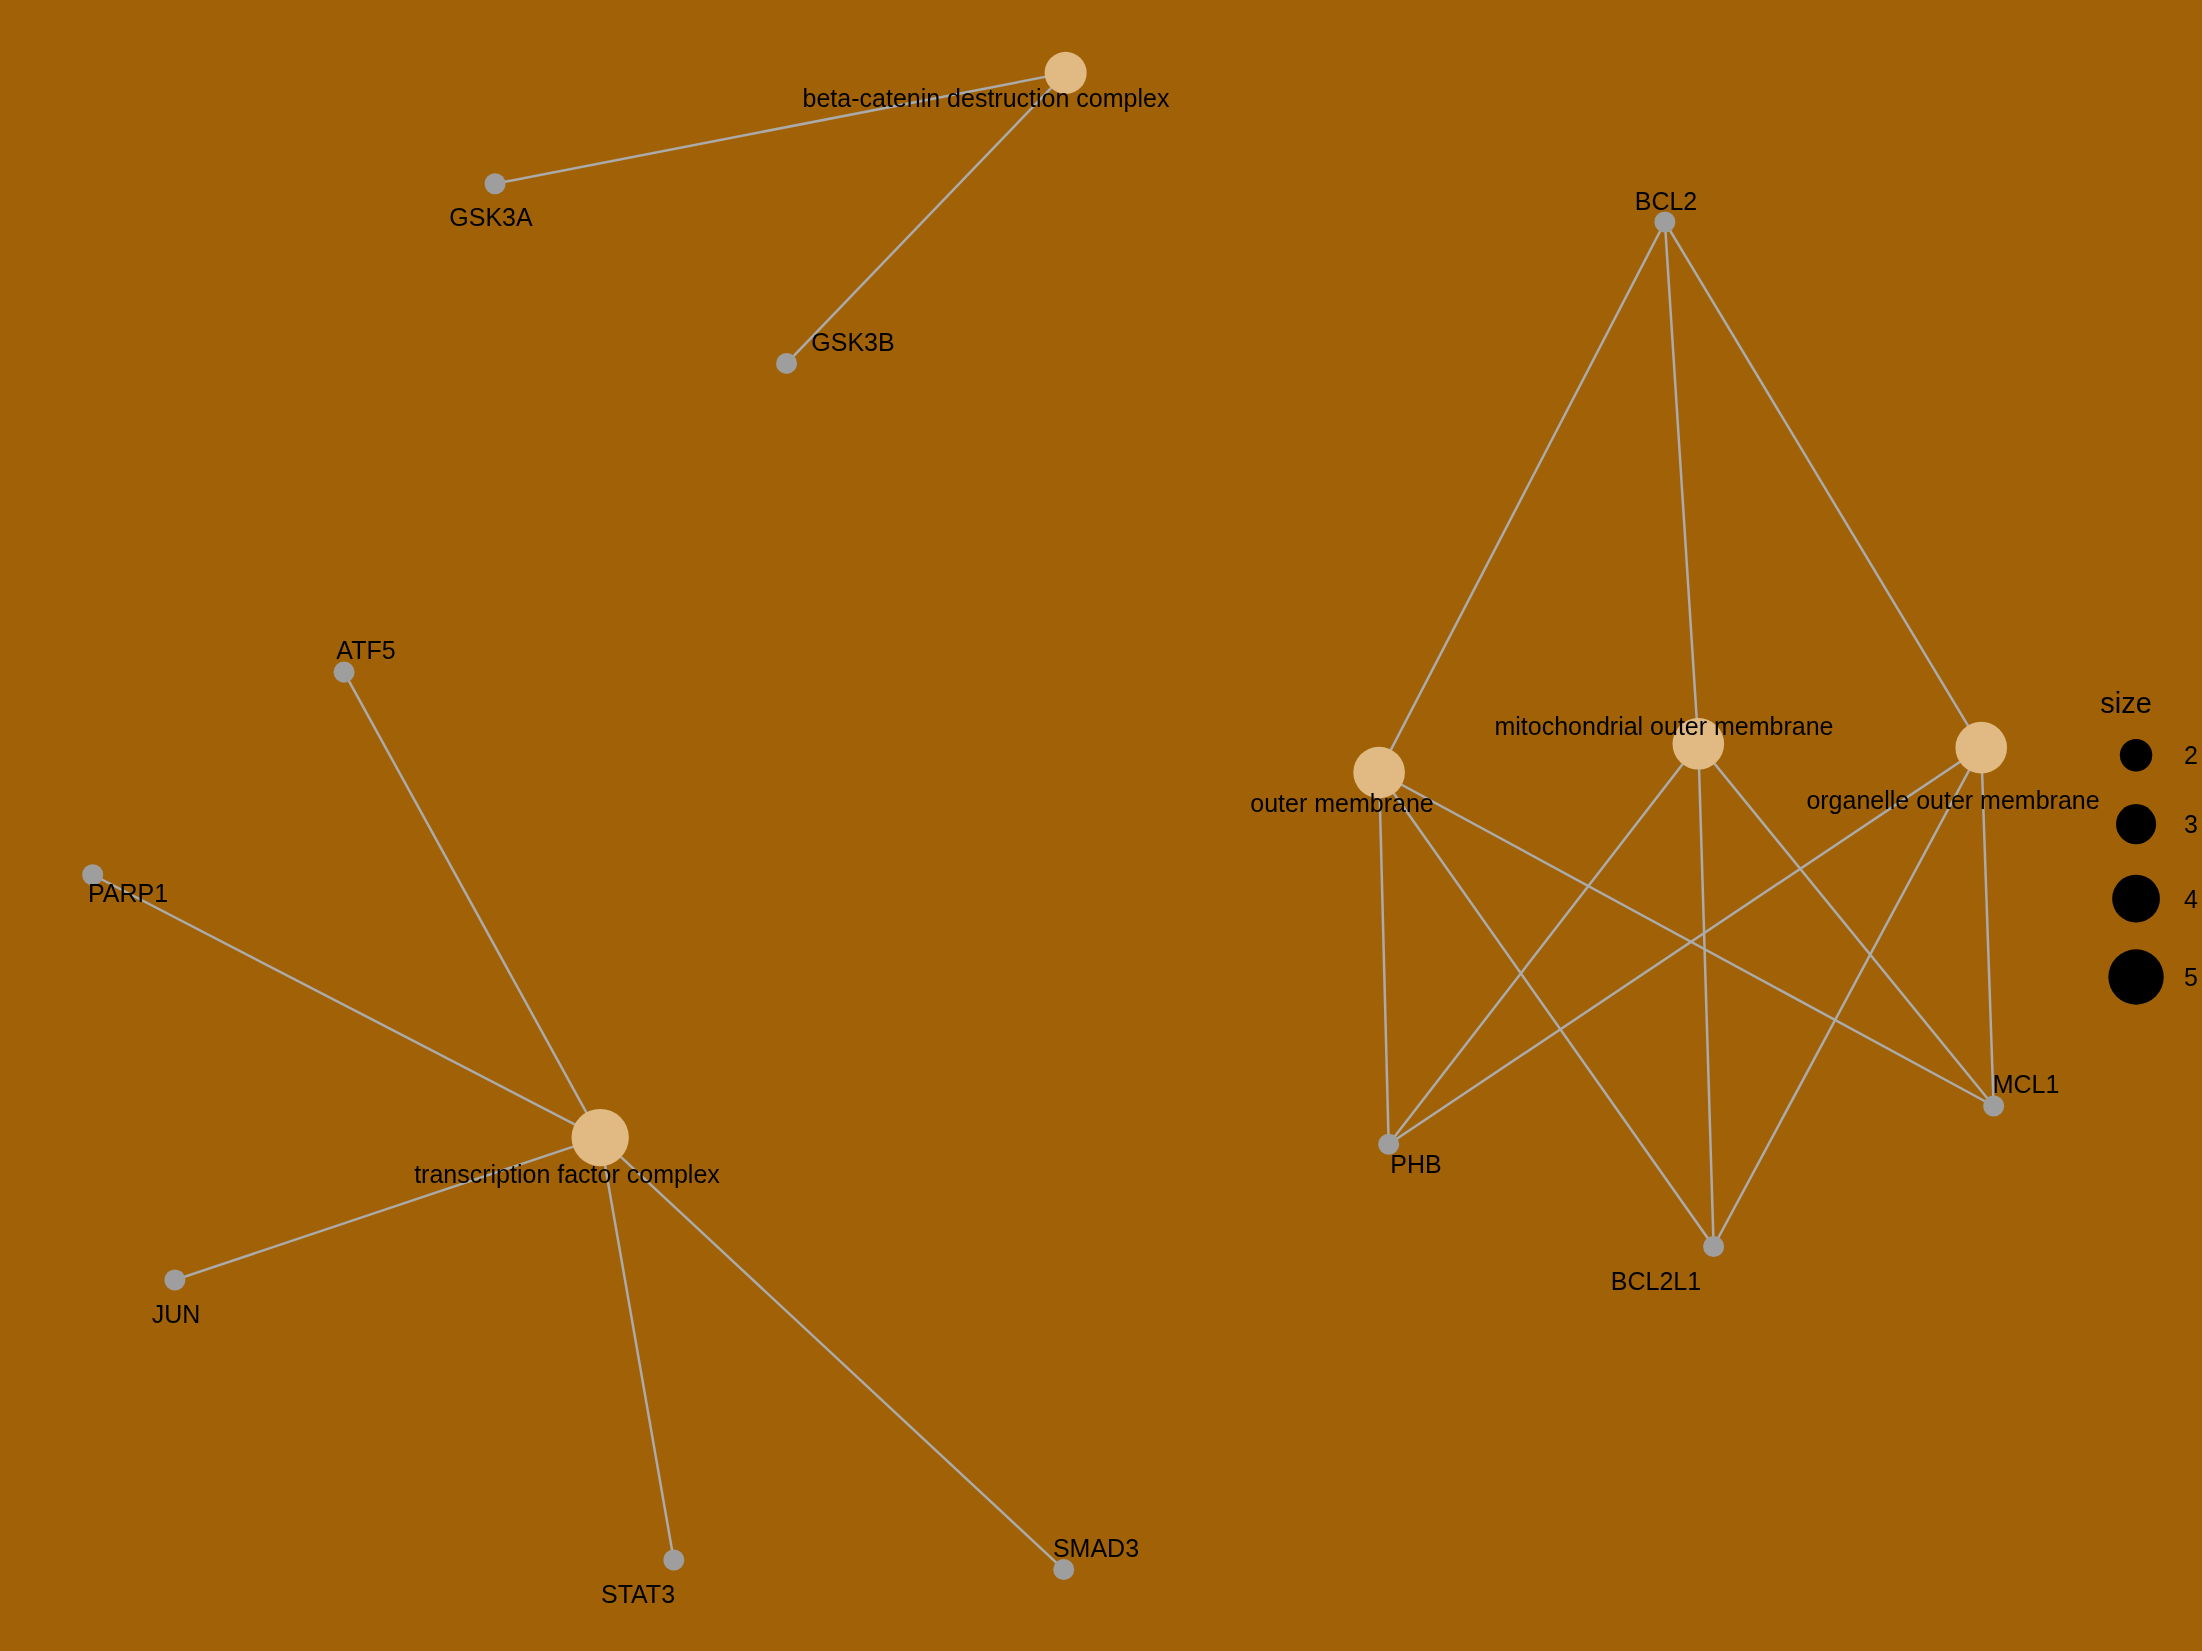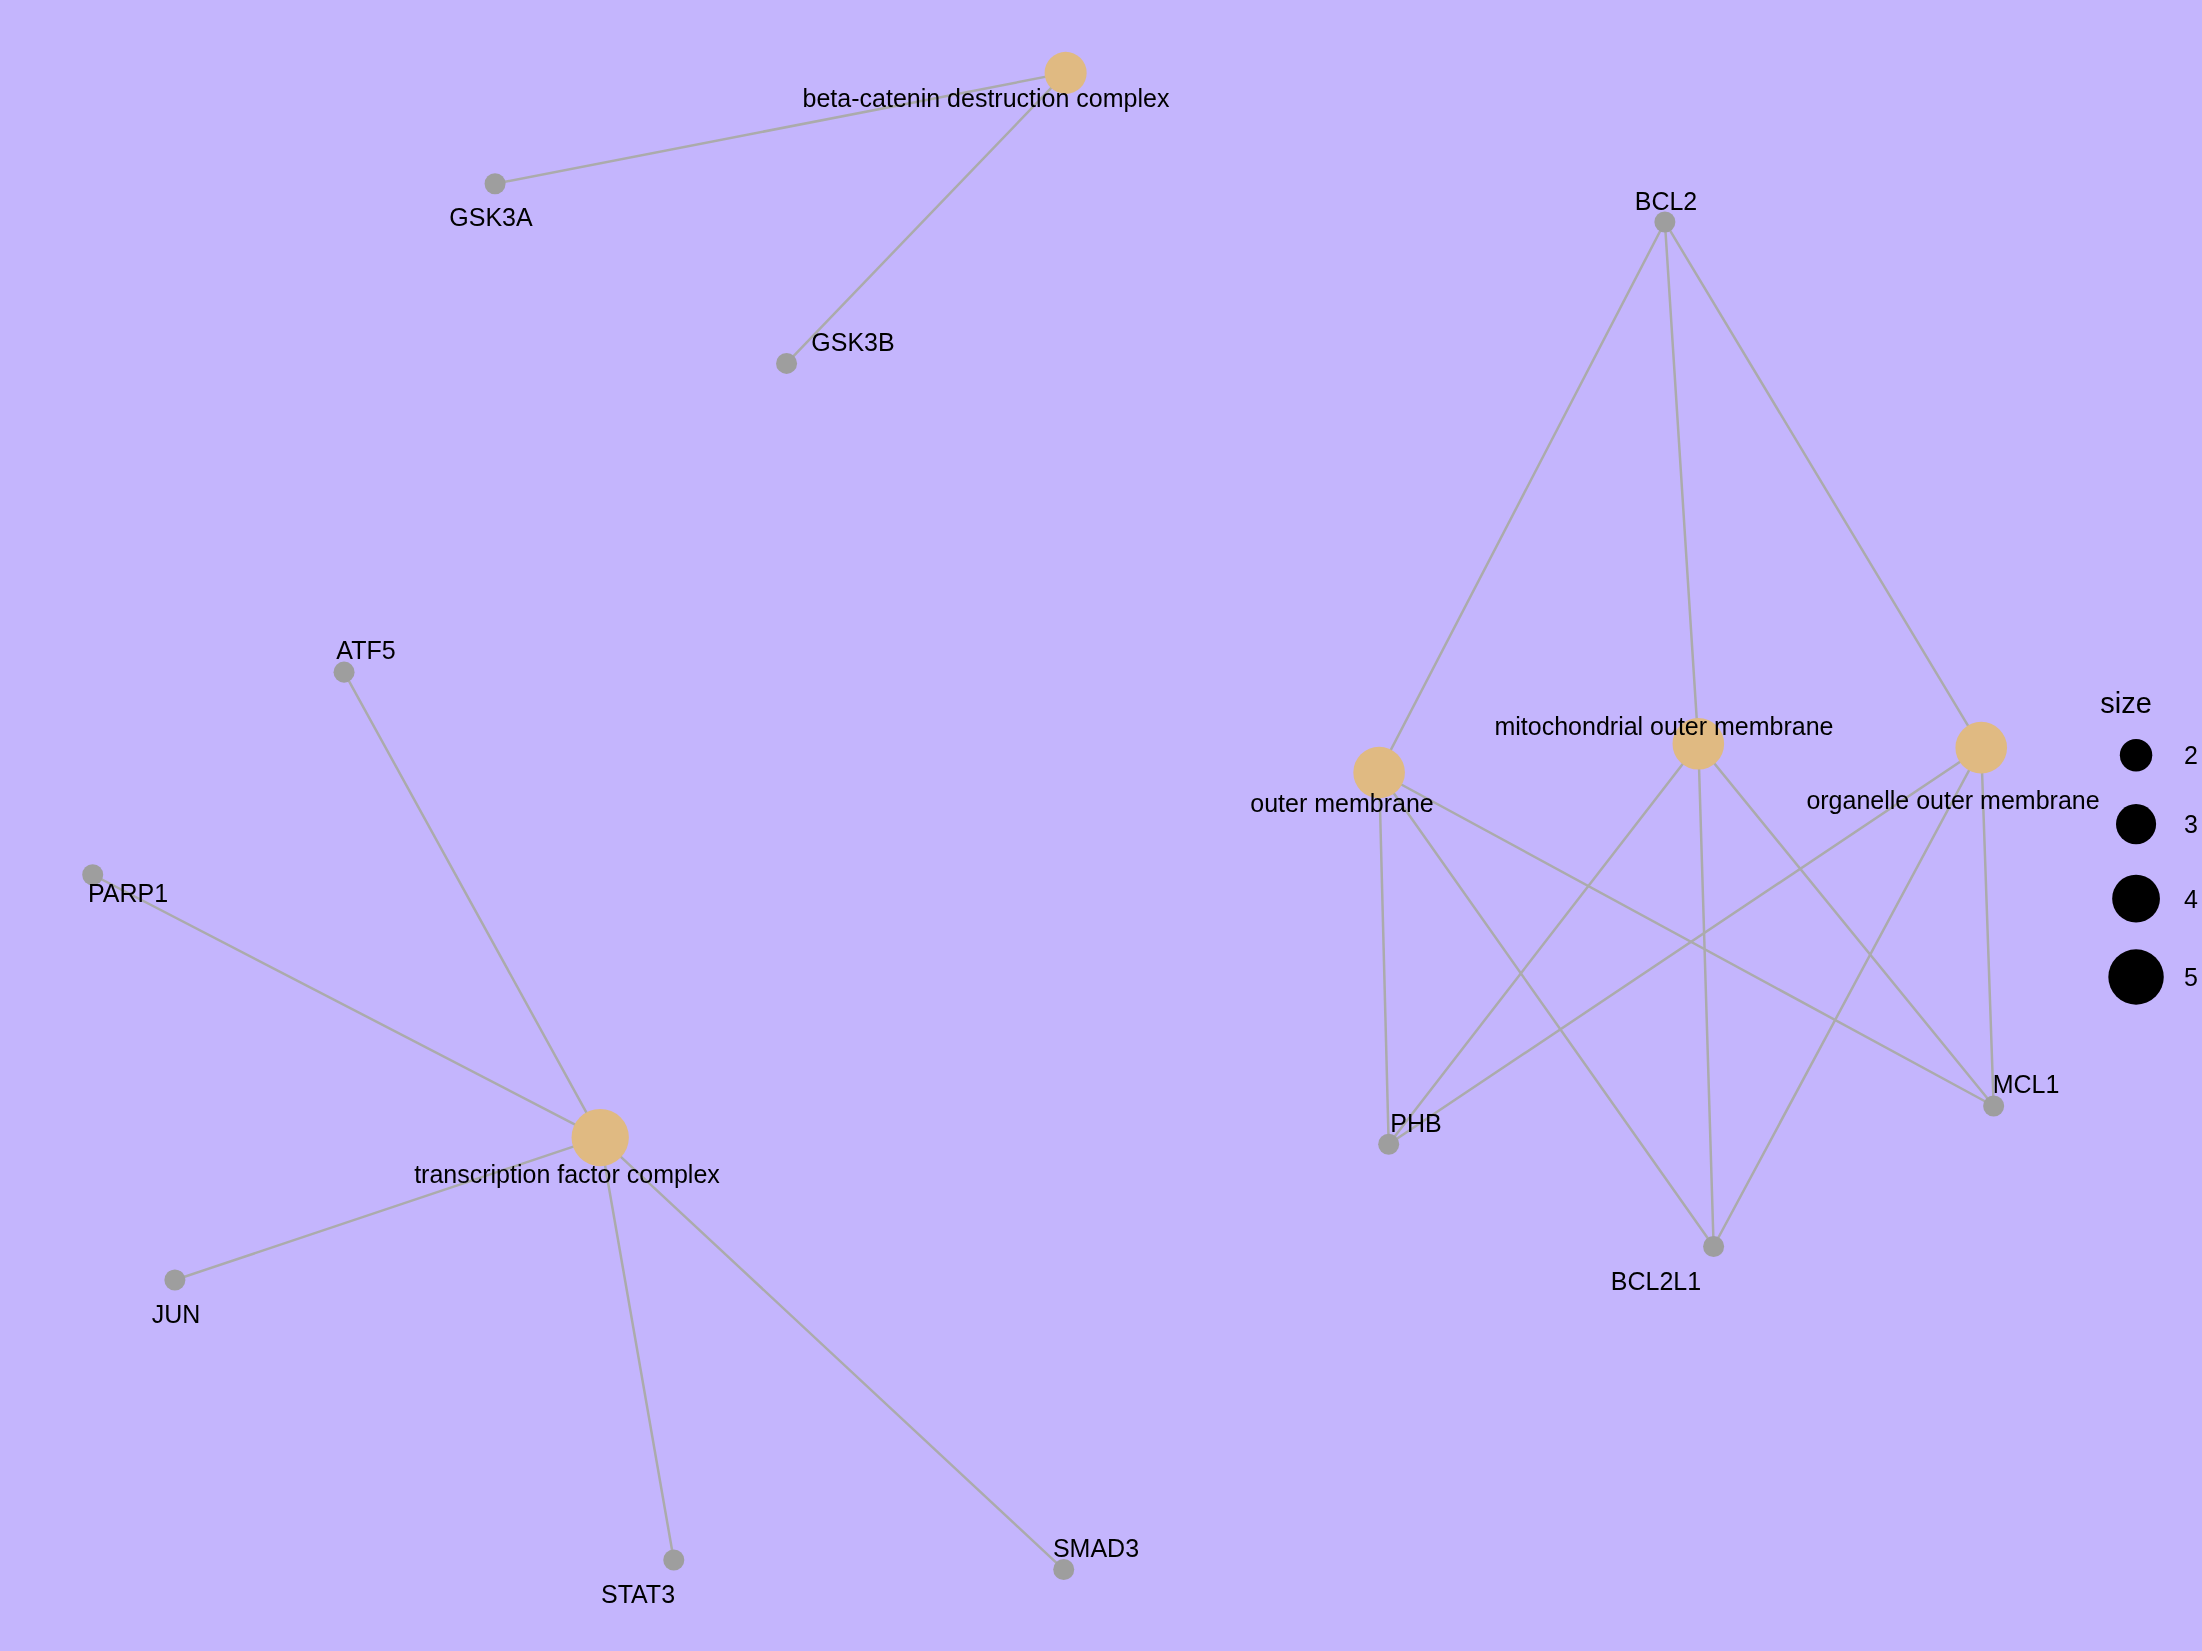--- a/index.html
+++ b/index.html
@@ -4,21 +4,21 @@
 <style>
   html, body {
     margin: 0;
     padding: 0;
     background: #ffffff;
   }
   #canvas-root {
     position: relative;
     width: 2202px;
     height: 1652px;
-    background: #c4b5fd;
+    background: #a16207;
     overflow: hidden;
     font-family: "Liberation Sans", sans-serif;
   }
   #network-svg {
     position: absolute;
     left: 0;
     top: 0;
     width: 2202px;
     height: 1652px;
   }
@@ -104,21 +104,21 @@
       <div class="node-label" style="left: 567px; top: 1174px; transform: translate(-50%, -50%);">transcription factor complex</div>
       <div class="node-label" style="left: 366px; top: 650px; transform: translate(-50%, -50%);">ATF5</div>
       <div class="node-label" style="left: 128px; top: 853px; transform: translate(-50%, -50%); margin-top: 40px;">PARP1</div>
       <div class="node-label" style="left: 176px; top: 1314px; transform: translate(-50%, -50%);">JUN</div>
       <div class="node-label" style="left: 638px; top: 1594px; transform: translate(-50%, -50%);">STAT3</div>
       <div class="node-label" style="left: 1096px; top: 1548px; transform: translate(-50%, -50%);">SMAD3</div>
       <div class="node-label" style="left: 1664px; top: 726px; transform: translate(-50%, -50%);">mitochondrial outer membrane</div>
       <div class="node-label" style="left: 1342px; top: 803px; transform: translate(-50%, -50%);">outer membrane</div>
       <div class="node-label" style="left: 1953px; top: 780px; transform: translate(-50%, -50%); margin-top: 20px;">organelle outer membrane</div>
       <div class="node-label" style="left: 1666px; top: 201px; transform: translate(-50%, -50%);">BCL2</div>
-      <div class="node-label" style="left: 1416px; top: 1123px; transform: translate(-50%, -50%);">PHB</div>
+      <div class="node-label" style="left: 1416px; top: 1164px; transform: translate(-50%, -50%);">PHB</div>
       <div class="node-label" style="left: 2026px; top: 1084px; transform: translate(-50%, -50%);">MCL1</div>
       <div class="node-label" style="left: 1656px; top: 1281px; transform: translate(-50%, -50%); text-align: center;">BCL2L1</div>
     </div>
   <div id="legend-text-layer">
     <div class="legend-title" id="legend-title" style="left: 2126px; top: 703px; transform: translate(-50%, -50%);">size</div>
   <div class="legend-value" style="left: 2191px; top: 755px; transform: translate(-50%, -50%);">2</div>
       <div class="legend-value" style="left: 2191px; top: 824px; transform: translate(-50%, -50%);">3</div>
       <div class="legend-value" style="left: 2191px; top: 899px; transform: translate(-50%, -50%);">4</div>
       <div class="legend-value" style="left: 2191px; top: 977px; transform: translate(-50%, -50%);">5</div>
     </div>

